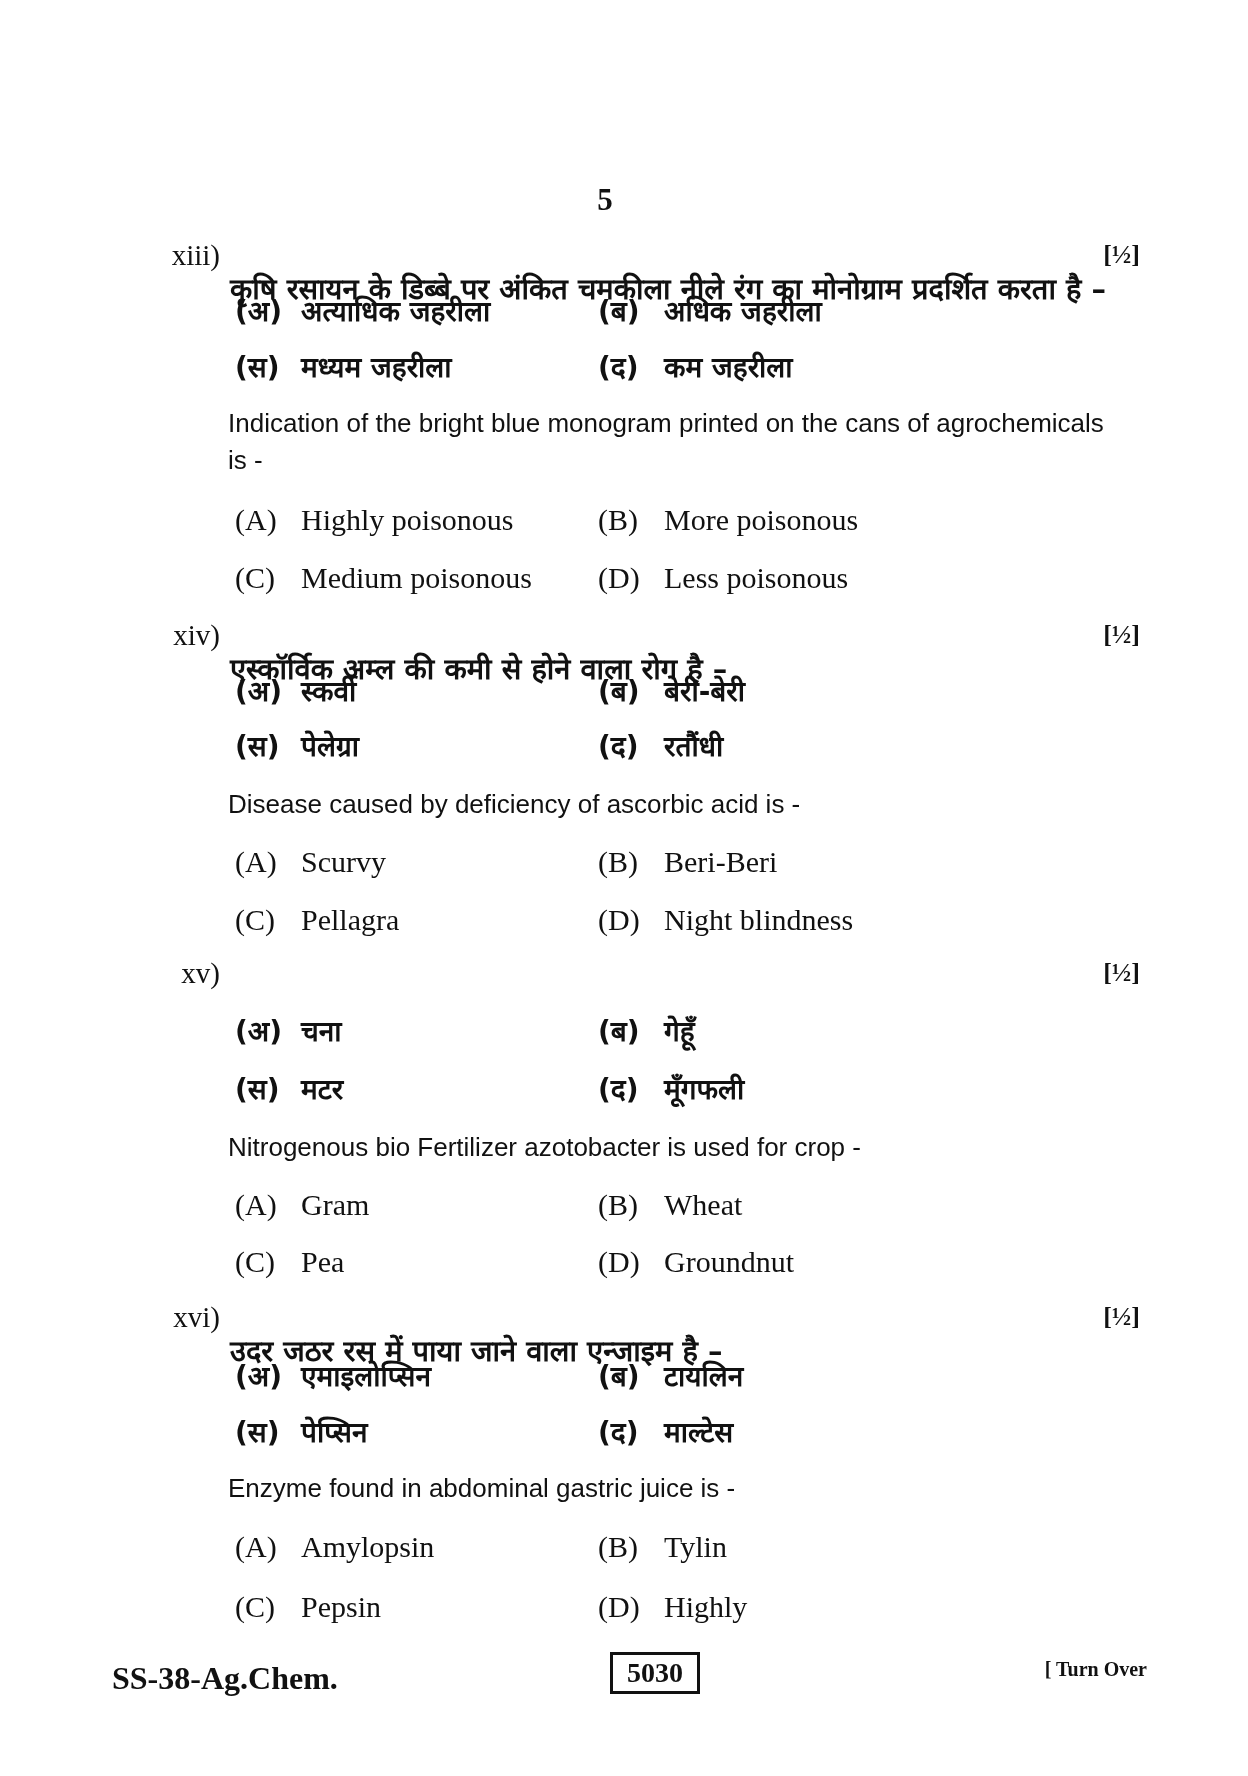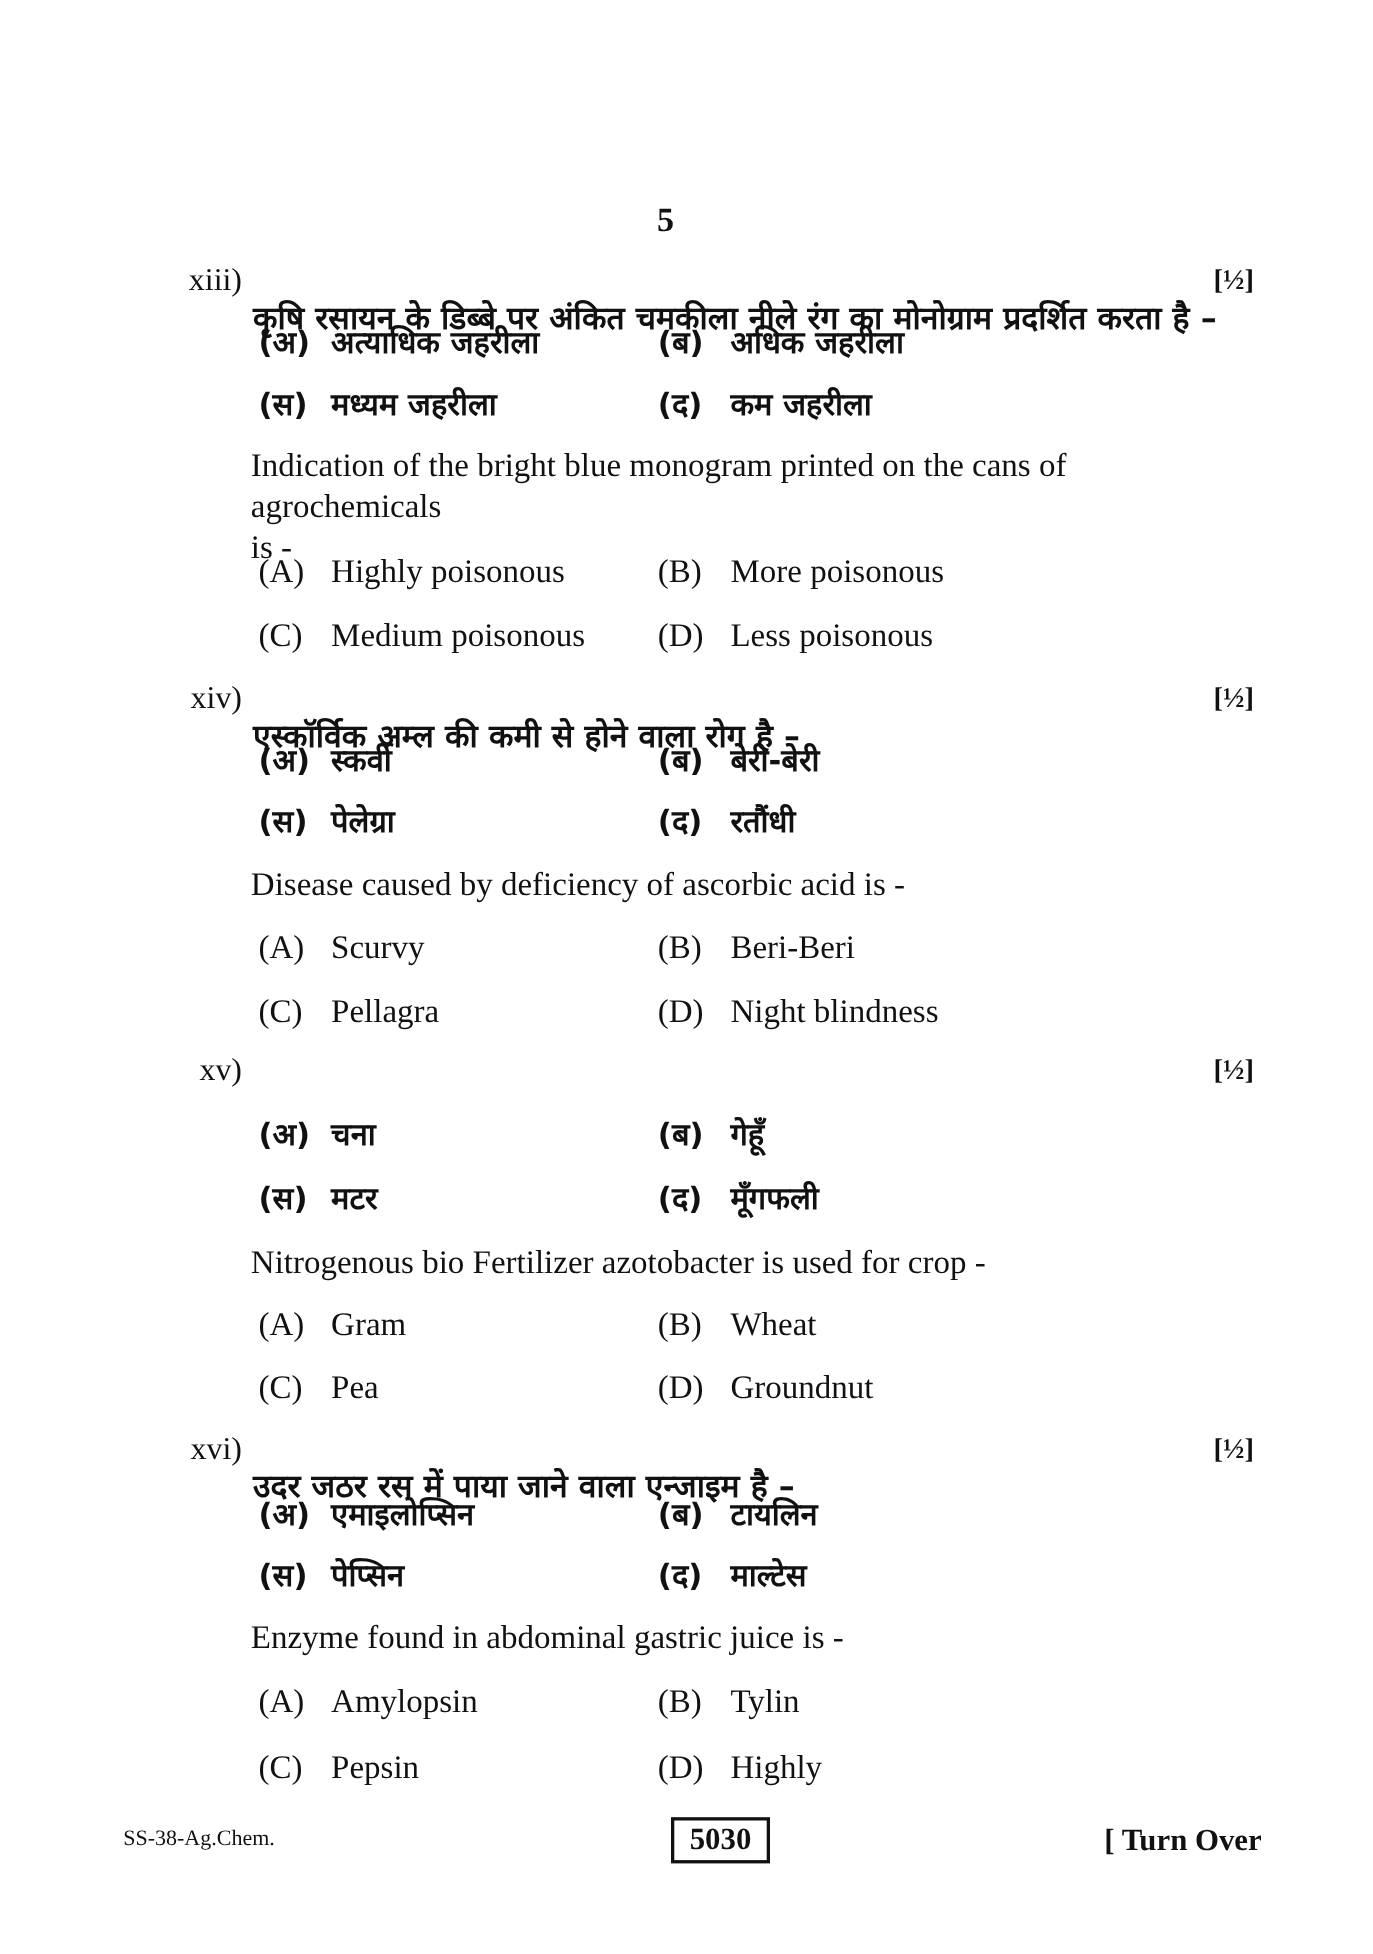--- a/index.html
+++ b/index.html
@@ -52,41 +52,41 @@
     white-space: nowrap;
   }
   .english .opt-label, .english .opt-text {
     font-family: "Liberation Serif", serif;
     font-size: 30px; font-weight: normal;
     white-space: nowrap;
   }
 
   .q-english {
     margin-left: 228px; margin-right: 120px;
-    font-size: 30px; line-height: 37px;
+    font-size: 26px; line-height: 37px;
     white-space: pre-line;
-    font-family: Liberation Serif, serif;
+    font-family: Liberation Sans, sans-serif;
   }
 
   
   .footer-left {
     position: absolute; left: 112px; top: 1660px;
-    font-size: 20px; font-weight: normal;
+    font-size: 32px; font-weight: bold;
   }
   .code-box {
     position: absolute; left: 610px; top: 1652px;
     border: 3px solid #111;
     padding: 0 14px;
     font-size: 28px; font-weight: bold;
     line-height: 36px;
     text-align: center;
   }
   .footer-right {
     position: absolute; right: 101px; top: 1658px;
-    font-size: 28px; font-weight: bold;
+    font-size: 20px; font-weight: bold;
   }
 </style>
 </head>
 <body>
 
 <div class="page">
 
   <div class="page-number">5</div>
 
   <div class="row" style="top:235px">

